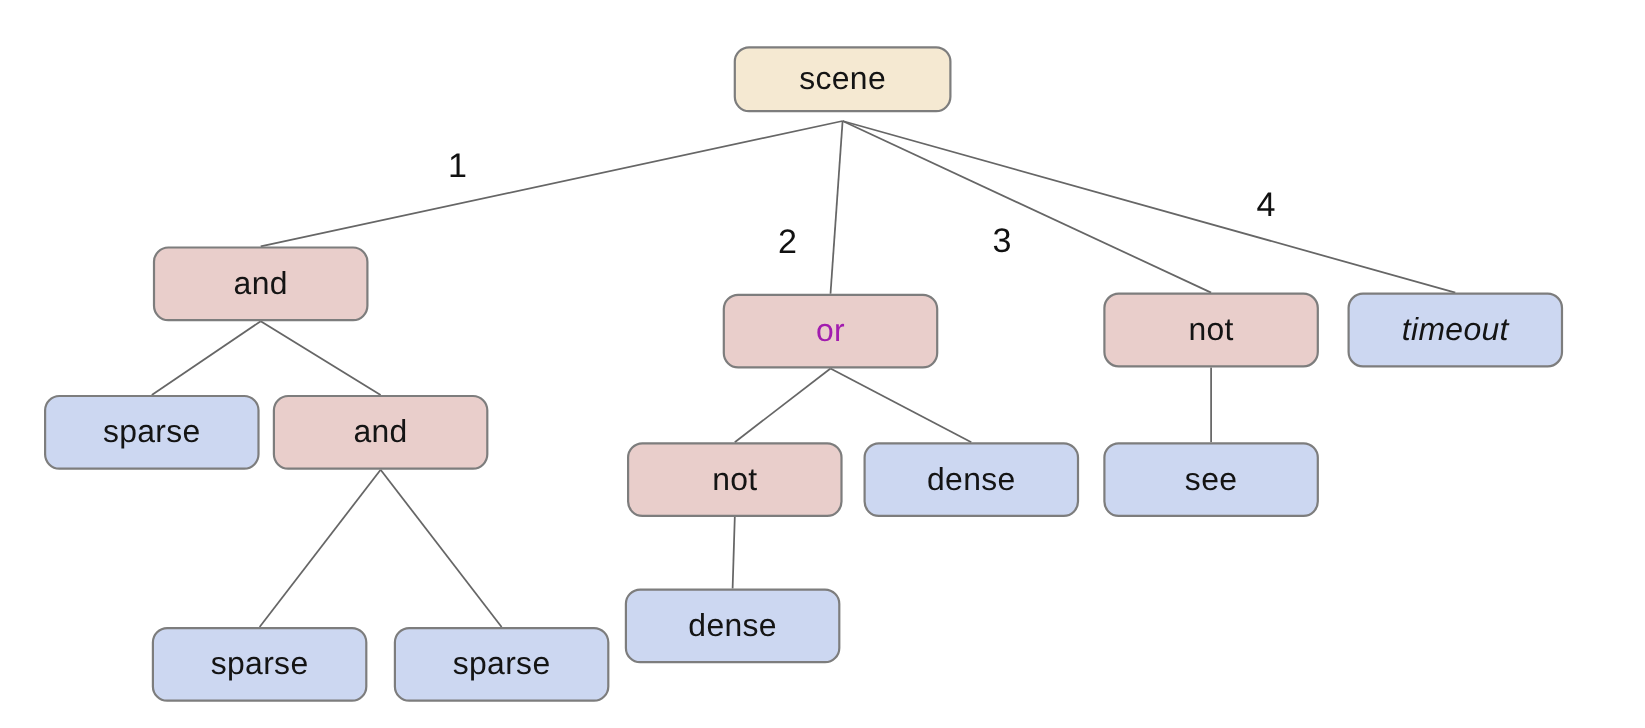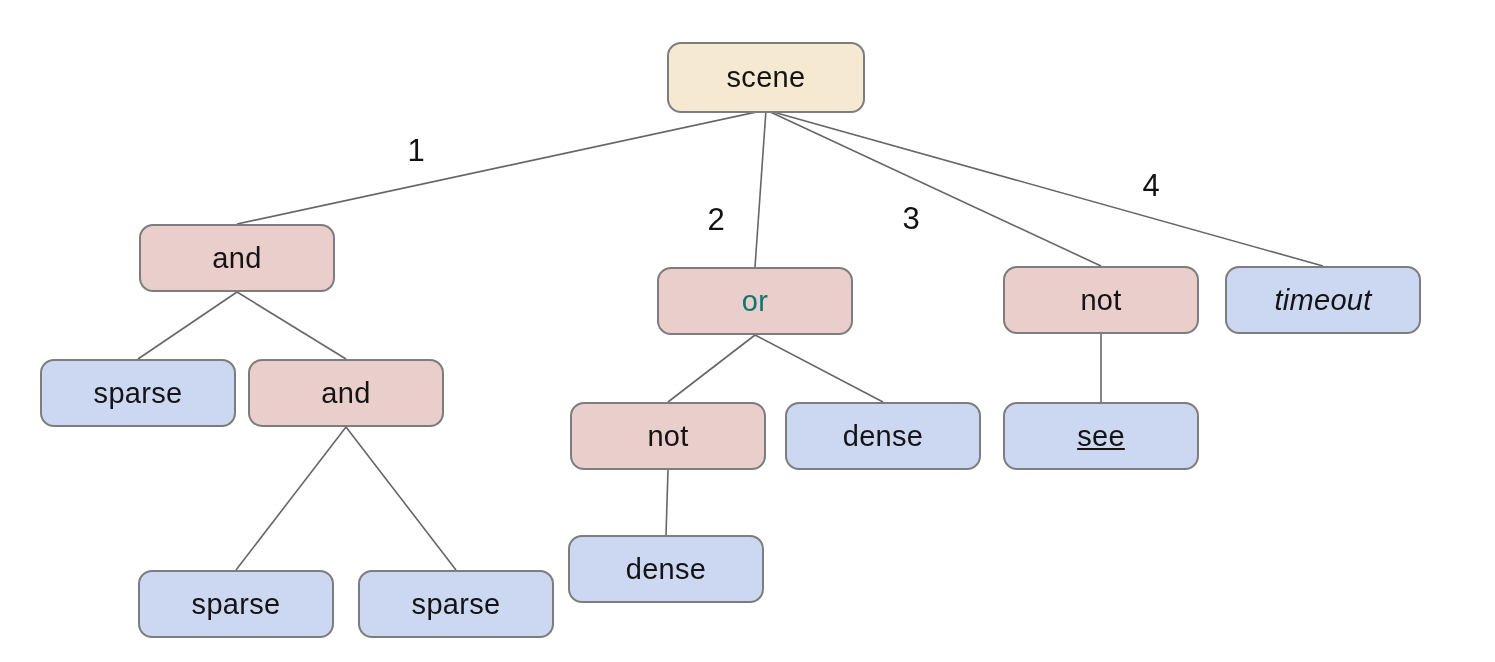--- a/index.html
+++ b/index.html
@@ -59,27 +59,27 @@
       <line x1="237" y1="292" x2="138" y2="359" stroke="#666666"></line>
       <line x1="237" y1="292" x2="346" y2="359" stroke="#666666"></line>
       <line x1="346" y1="427" x2="236" y2="570" stroke="#666666"></line>
       <line x1="346" y1="427" x2="456" y2="570" stroke="#666666"></line>
       <line x1="755" y1="335" x2="668" y2="402" stroke="#666666"></line>
       <line x1="755" y1="335" x2="883" y2="402" stroke="#666666"></line>
       <line x1="668" y1="470" x2="666" y2="535" stroke="#666666"></line>
       <line x1="1101" y1="334" x2="1101" y2="402" stroke="#666666"></line>
     </svg>
   <div id="node-layer">
-      <div class="node" style="left: 667px; top: 42px; width: 198px; height: 71px; background: rgb(245, 233, 210); border-color: rgb(125, 125, 125); color: rgb(20, 20, 20);">scene</div>
+      <div class="node" style="left: 667px; top: 42px; width: 198px; height: 60px; background: rgb(245, 233, 210); border-color: rgb(125, 125, 125); color: rgb(20, 20, 20);">scene</div>
       <div class="node" style="left: 139px; top: 224px; width: 196px; height: 68px; background: rgb(233, 206, 203); border-color: rgb(125, 125, 125); color: rgb(20, 20, 20);">and</div>
-      <div class="node" style="left: 657px; top: 267px; width: 196px; height: 68px; background: rgb(233, 206, 203); border-color: rgb(125, 125, 125); color: #0f766e;">or</div>
+      <div class="node" style="left: 657px; top: 267px; width: 196px; height: 68px; background: rgb(233, 206, 203); border-color: rgb(125, 125, 125); color: #a21caf;">or</div>
       <div class="node" style="left: 1003px; top: 266px; width: 196px; height: 68px; background: rgb(233, 206, 203); border-color: rgb(125, 125, 125); color: rgb(20, 20, 20);">not</div>
       <div class="node" style="left: 1225px; top: 266px; width: 196px; height: 68px; background: rgb(204, 215, 241); border-color: rgb(125, 125, 125); color: rgb(20, 20, 20); font-style: italic;">timeout</div>
       <div class="node" style="left: 40px; top: 359px; width: 196px; height: 68px; background: rgb(204, 215, 241); border-color: rgb(125, 125, 125); color: rgb(20, 20, 20);">sparse</div>
       <div class="node" style="left: 248px; top: 359px; width: 196px; height: 68px; background: rgb(233, 206, 203); border-color: rgb(125, 125, 125); color: rgb(20, 20, 20);">and</div>
       <div class="node" style="left: 570px; top: 402px; width: 196px; height: 68px; background: rgb(233, 206, 203); border-color: rgb(125, 125, 125); color: rgb(20, 20, 20);">not</div>
       <div class="node" style="left: 785px; top: 402px; width: 196px; height: 68px; background: rgb(204, 215, 241); border-color: rgb(125, 125, 125); color: rgb(20, 20, 20);">dense</div>
-      <div class="node" style="left: 1003px; top: 402px; width: 196px; height: 68px; background: rgb(204, 215, 241); border-color: rgb(125, 125, 125); color: rgb(20, 20, 20); text-decoration: underline;">see</div>
+      <div class="node" style="left: 1003px; top: 402px; width: 196px; height: 68px; background: rgb(204, 215, 241); border-color: rgb(125, 125, 125); color: rgb(20, 20, 20);">see</div>
       <div class="node" style="left: 568px; top: 535px; width: 196px; height: 68px; background: rgb(204, 215, 241); border-color: rgb(125, 125, 125); color: rgb(20, 20, 20);">dense</div>
       <div class="node" style="left: 138px; top: 570px; width: 196px; height: 68px; background: rgb(204, 215, 241); border-color: rgb(125, 125, 125); color: rgb(20, 20, 20);">sparse</div>
       <div class="node" style="left: 358px; top: 570px; width: 196px; height: 68px; background: rgb(204, 215, 241); border-color: rgb(125, 125, 125); color: rgb(20, 20, 20);">sparse</div>
     </div>
 </div>
 
 </body></html>

